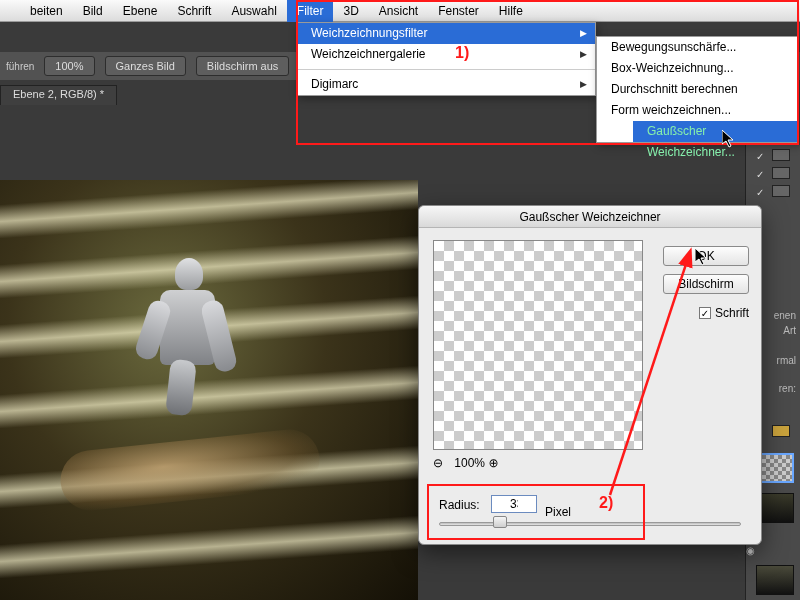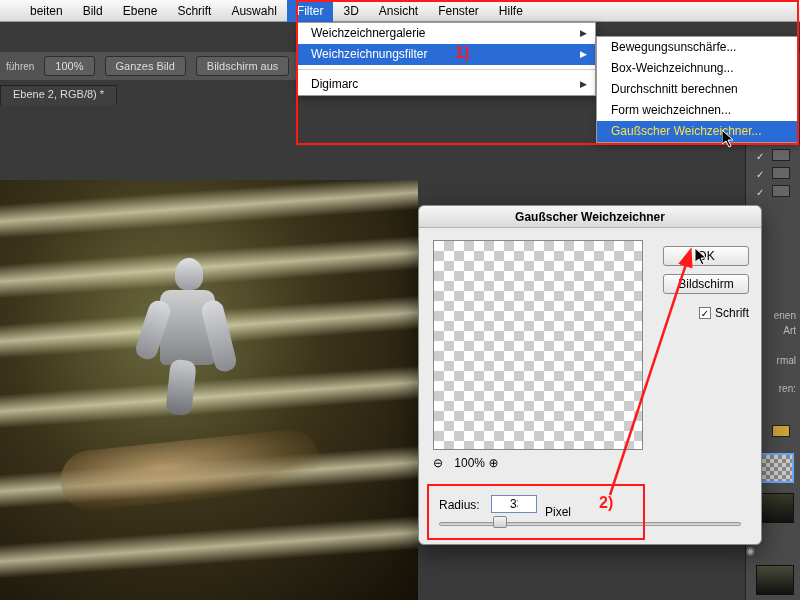--- a/index.html
+++ b/index.html
@@ -29,32 +29,32 @@
   
   .menu1{position:absolute;top:22px;left:296px;width:300px;background:#fff;border:1px solid #9a9a9a;box-shadow:2px 3px 8px rgba(0,0,0,0.35);}
   .menu1 .row{height:21px;line-height:21px;padding:0 22px 0 14px;position:relative;}
   .menu1 .row.hassub::after{content:"▶";position:absolute;right:8px;top:0;font-size:9px;color:#333;}
   .menu1 .row.sel{background:#2a6cd6;color:#fff;}
   .menu1 .row.sel.hassub::after{color:#fff;}
   .menu1 .sep{height:1px;margin:4px 0;background:#ccc;}
   .anno1{position:absolute;top:44px;left:455px;color:#ff1a1a;font-size:16px;font-weight:bold;pointer-events:none;}
   .menu2{position:absolute;top:36px;left:596px;width:203px;background:#fff;border:1px solid #9a9a9a;box-shadow:2px 3px 8px rgba(0,0,0,0.35);}
   .menu2 .row{height:21px;line-height:21px;padding:0 14px;}
-  .menu2 .row.sel{background:#2a6cd6;color:#fde047;}
+  .menu2 .row.sel{background:#2a6cd6;color:#86efac;margin-left:36px;}
   
   .rpanel{position:absolute;top:145px;right:0;width:55px;bottom:0;background:#4a4a4a;border-left:1px solid #222;}
   .rpanel .chk{position:absolute;right:34px;width:10px;height:10px;color:#ddd;font-size:10px;}
   .rpanel .sw{position:absolute;right:10px;width:18px;height:12px;background:#666;border:1px solid #222;}
   .rpanel .label{position:absolute;right:4px;color:#bbb;font-size:10px;}
   .rpanel .thumb{position:absolute;right:6px;width:38px;height:30px;background:#222;border:1px solid #111;}
   .rpanel .thumb.sel{border:2px solid #69a7ff;}
   .rpanel .eye{position:absolute;right:46px;width:8px;height:8px;color:#ccc;font-size:10px;}
   
   .dialog{position:absolute;top:205px;left:418px;width:344px;height:340px;background:#ececec;border:1px solid #8a8a8a;border-radius:6px;box-shadow:0 8px 24px rgba(0,0,0,0.5);}
-  .dialog .titlebar{height:22px;line-height:22px;text-align:center;background:linear-gradient(#f7f7f7,#d9d9d9);border-bottom:1px solid #b5b5b5;border-radius:6px 6px 0 0;font-size:12px;font-weight:bold;}
+  .dialog .titlebar{height:22px;line-height:22px;text-align:center;background:linear-gradient(#f7f7f7,#d9d9d9);border-bottom:1px solid #b5b5b5;border-radius:6px 6px 0 0;font-size:12px;}
   .dialog .preview{position:absolute;top:34px;left:14px;width:210px;height:210px;border:1px solid #888;background:#fff;background-image:repeating-conic-gradient(#ccc 0 25%, #fff 0 50%);background-size:20px 20px;}
   .dialog .btn{position:absolute;right:12px;width:86px;height:20px;background:linear-gradient(#fdfdfd,#e4e4e4);border:1px solid #8a8a8a;border-radius:3px;text-align:center;line-height:18px;font-size:12px;}
   .dialog .btn.ok{top:40px;}
   .dialog .btn.cancel{top:68px;}
   .dialog .chkwrap{position:absolute;top:100px;right:12px;display:flex;align-items:center;gap:4px;font-size:12px;}
   .dialog .chkbox{width:12px;height:12px;border:1px solid #777;background:#fff;display:inline-flex;align-items:center;justify-content:center;font-size:10px;}
   .dialog .zoomrow{position:absolute;top:250px;left:14px;width:210px;font-size:12px;}
   .dialog .zoomrow .zbtn{display:inline-block;width:18px;}
   .dialog .radrow{position:absolute;top:286px;left:14px;right:14px;height:52px;}
   .dialog .radrow .lbl{position:absolute;top:6px;left:6px;}
@@ -123,22 +123,22 @@
   <span class="label" style="top:210px">rmal</span>
   <span class="label" style="top:238px">ren:</span>
   <div class="sw" style="top:280px;background:#c9a23c"></div>
   <div class="thumb sel" style="top:308px;background-image:repeating-conic-gradient(#888 0 25%,#ccc 0 50%);background-size:8px 8px"></div>
   <div class="thumb" style="top:348px;background:linear-gradient(#3a3a2a,#111)"></div>
   <span class="eye" style="top:400px">◉</span>
   <div class="thumb" style="top:420px;background:linear-gradient(#4a4a3a,#111)"></div>
 </div>
 
 <div class="menu1">
+  <div class="row hassub sel">Weichzeichnungsfilter</div>
   <div class="row hassub">Weichzeichnergalerie</div>
-  <div class="row hassub sel">Weichzeichnungsfilter</div>
   <div class="sep"></div>
   <div class="row hassub">Digimarc</div>
 </div>
 <div class="menu2">
   <div class="row">Bewegungsunschärfe...</div>
   <div class="row">Box-Weichzeichnung...</div>
   <div class="row">Durchschnitt berechnen</div>
   <div class="row">Form weichzeichnen...</div>
   <div class="row sel">Gaußscher Weichzeichner...</div>
 </div>

